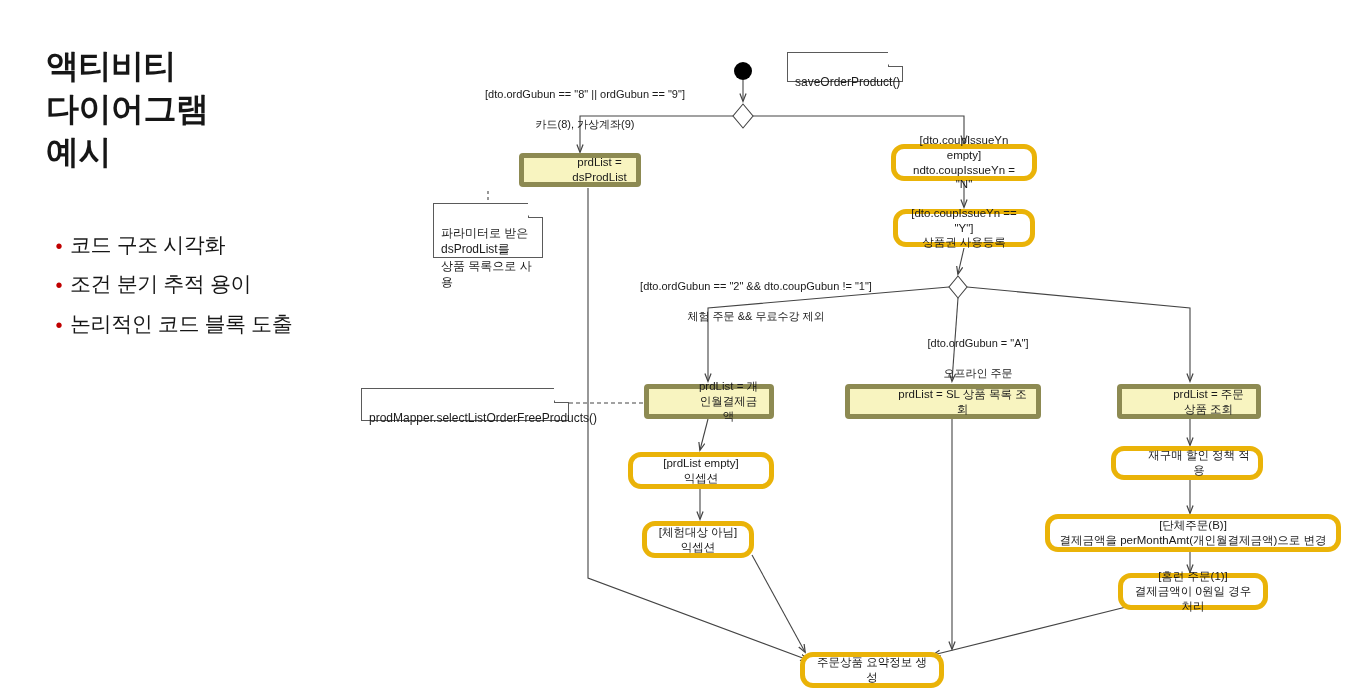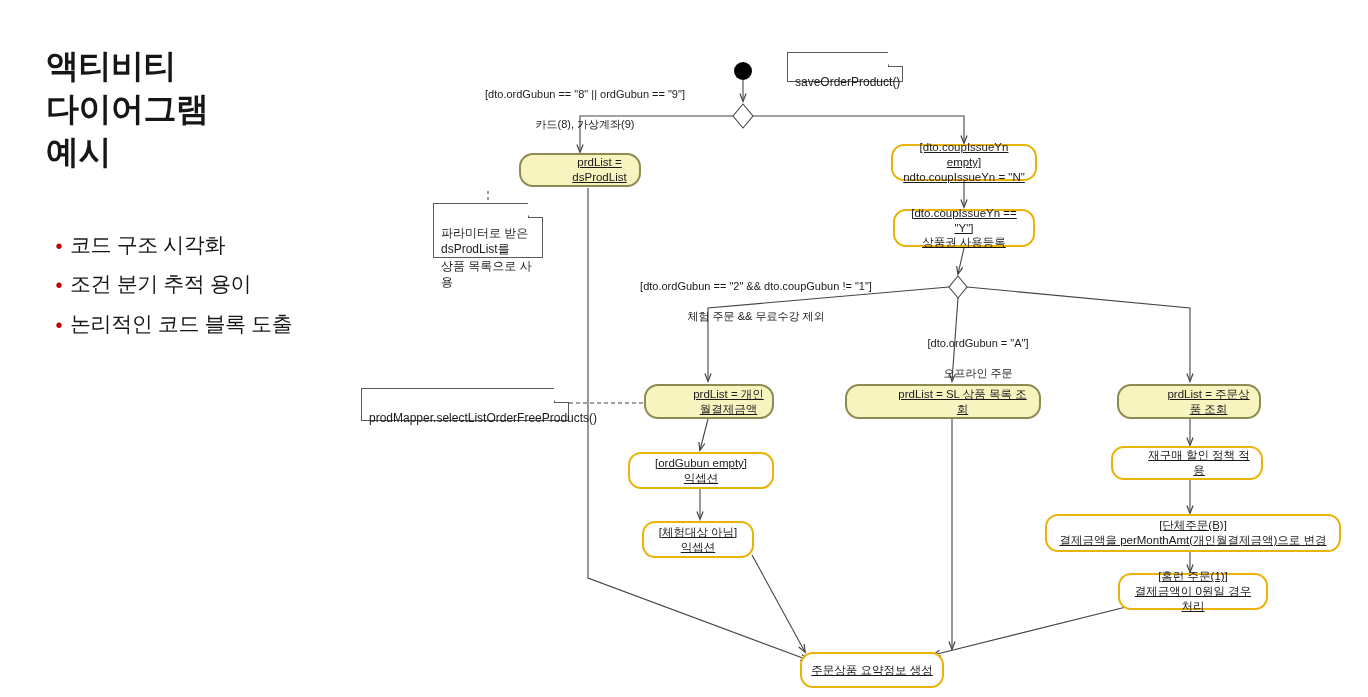--- a/index.html
+++ b/index.html
@@ -30,27 +30,26 @@
 
   
   #diagram{position:absolute;left:0;top:0;width:1368px;height:697px;}
   #edges{position:absolute;left:0;top:0;width:1368px;height:697px;}
 
   .node{
     position:absolute;box-sizing:border-box;
     display:flex;flex-direction:column;align-items:center;justify-content:center;
     text-align:center;color:#1a1a1a;
     font-size:11.5px;line-height:1.28;
-    border:2px solid #eab308;border-radius:13px;
+    border:5px solid #eab308;border-radius:13px;
     background:#ffffff;
     white-space:pre-line;
     padding:2px 8px;
-    text-decoration:underline;
-  }
-  .node.action{background:#f8f4c0;border-color:#8d8a52;border-radius:14px;padding-left:47px;}
+  }
+  .node.action{background:#f8f4c0;border-color:#8d8a52;border-radius:4px;padding-left:47px;}
   .node.plain{background:#ffffff;}
 
   
   .note{
     position:absolute;box-sizing:border-box;
     background:#ffffff;border:1px solid #5a5a5a;
     font-size:12px;color:#1a1a1a;line-height:1.38;
     padding:4px 7px;white-space:pre-line;text-align:left;
   }
   .note .fold{
@@ -194,21 +193,21 @@
       <span>prodMapper.selectListOrderFreeProducts()</span>
       <span class="fold"></span>
     </div>
 
     <div class="node action" style="left:636px;top:384px;width:130px;height:35px;">prdList = 개인월결제금액</div>
 
     <div class="node action" style="left:837px;top:384px;width:196px;height:35px;">prdList = SL 상품 목록 조회</div>
 
     <div class="node action" style="left:1109px;top:384px;width:144px;height:35px;">prdList = 주문상품 조회</div>
 
-    <div class="node plain" style="left:620px;top:452px;width:146px;height:37px;">[ordGubun empty]
+    <div class="node plain" style="left:620px;top:452px;width:146px;height:37px;">[prdList empty]
 익셉션</div>
 
     <div class="node plain" style="left:634px;top:521px;width:112px;height:37px;">[체험대상 아님]
 익셉션</div>
 
     <div class="node plain" style="left:1103px;top:446px;width:152px;height:34px;padding-left:32px;">재구매 할인 정책 적용</div>
 
     <div class="node plain" style="left:1031px;top:514px;width:296px;height:38px;margin-left:6px;">[단체주문(B)]
 결제금액을 perMonthAmt(개인월결제금액)으로 변경</div>
 

